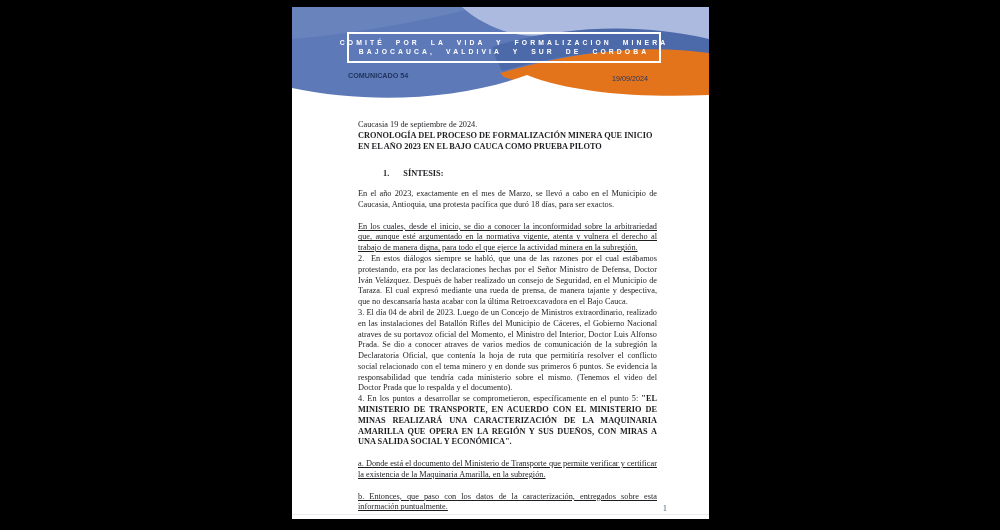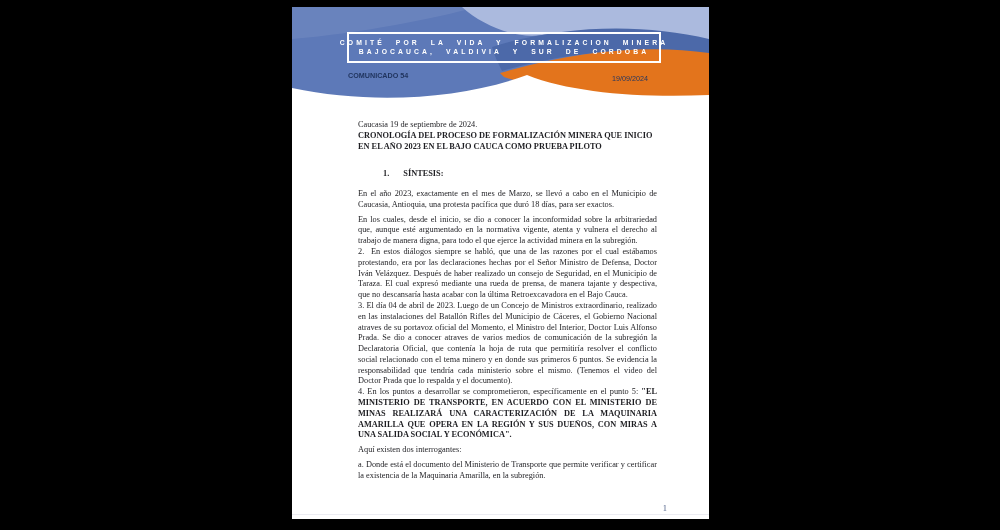--- a/index.html
+++ b/index.html
@@ -44,21 +44,21 @@
     font-size:8.3px;line-height:1.3;color:#1e1e22;
     text-align:justify;
   }
   .dateline{text-align:left;margin:0 0 0 0;}
   .doc-title{font-weight:bold;text-align:left;}
   .section-head{margin-top:17px;font-weight:bold;text-align:left;}
   .section-num{display:inline-block;margin-left:25px;}
   .section-label{display:inline-block;margin-left:12px;}
   .para{margin-top:0;}
   .para.first{margin-top:9px;}
-  .tight{margin-top:4px;}
+  .tight{margin-top:11px;text-decoration:underline;}
   b{font-weight:bold;}
   .pagefoot-line{
     position:absolute;left:0;top:507px;width:417px;height:0;
     border-top:1px solid #ececf2;
   }
   .page-num{
     position:absolute;right:42px;top:496px;
     font-size:8.5px;color:#4c5e86;
   }
 </style>
@@ -108,21 +108,21 @@
       <div class="para first">En el año 2023, exactamente en el mes de Marzo, se llevó a cabo en el Municipio de Caucasia, Antioquia, una protesta pacífica que duró 18 días, para ser exactos.</div>
       <div class="para tight">En los cuales, desde el inicio, se dio a conocer la inconformidad sobre la arbitrariedad que, aunque esté argumentado en la normativa vigente, atenta y vulnera el derecho al trabajo de manera digna, para todo el que ejerce la actividad minera en la subregión.</div>
 
       <div class="para">2.&nbsp; En estos diálogos siempre se habló, que una de las razones por el cual estábamos protestando, era por las declaraciones hechas por el Señor Ministro de Defensa, Doctor Iván Velázquez. Después de haber realizado un consejo de Seguridad, en el Municipio de Taraza. El cual expresó mediante una rueda de prensa, de manera tajante y despectiva, que no descansaría hasta acabar con la última Retroexcavadora en el Bajo Cauca.</div>
 
       <div class="para">3. El día 04 de abril de 2023. Luego de un Concejo de Ministros extraordinario, realizado en las instalaciones del Batallón Rifles del Municipio de Cáceres, el Gobierno Nacional atraves de su portavoz oficial del Momento, el Ministro del Interior, Doctor Luis Alfonso Prada. Se dio a conocer atraves de varios medios de comunicación de la subregión la Declaratoria Oficial, que contenía la hoja de ruta que permitiría resolver el conflicto social relacionado con el tema minero y en donde sus primeros 6 puntos. Se evidencia la responsabilidad que tendría cada ministerio sobre el mismo. (Tenemos el video del Doctor Prada que lo respalda y el documento).</div>
 
       <div class="para">
         <span>4. En los puntos a desarrollar se comprometieron, específicamente en el punto 5: </span><b>"EL MINISTERIO DE TRANSPORTE, EN ACUERDO CON EL MINISTERIO DE MINAS REALIZARÁ UNA CARACTERIZACIÓN DE LA MAQUINARIA AMARILLA QUE OPERA EN LA REGIÓN Y SUS DUEÑOS, CON MIRAS A UNA SALIDA SOCIAL Y ECONÓMICA".</b>
       </div>
-      <div class="para tight">Aquí existen dos interrogantes:</div>
       <div class="para tight">a. Donde está el documento del Ministerio de Transporte que permite verificar y certificar la existencia de la Maquinaria Amarilla, en la subregión.</div>
+      <div class="para tight">b. Entonces, que paso con los datos de la caracterización, entregados sobre esta información puntualmente.</div>
     </div>
 
     <div class="pagefoot-line"></div>
     <div class="page-num">1</div>
 
   </div>
 </div>
 
 </body></html>

